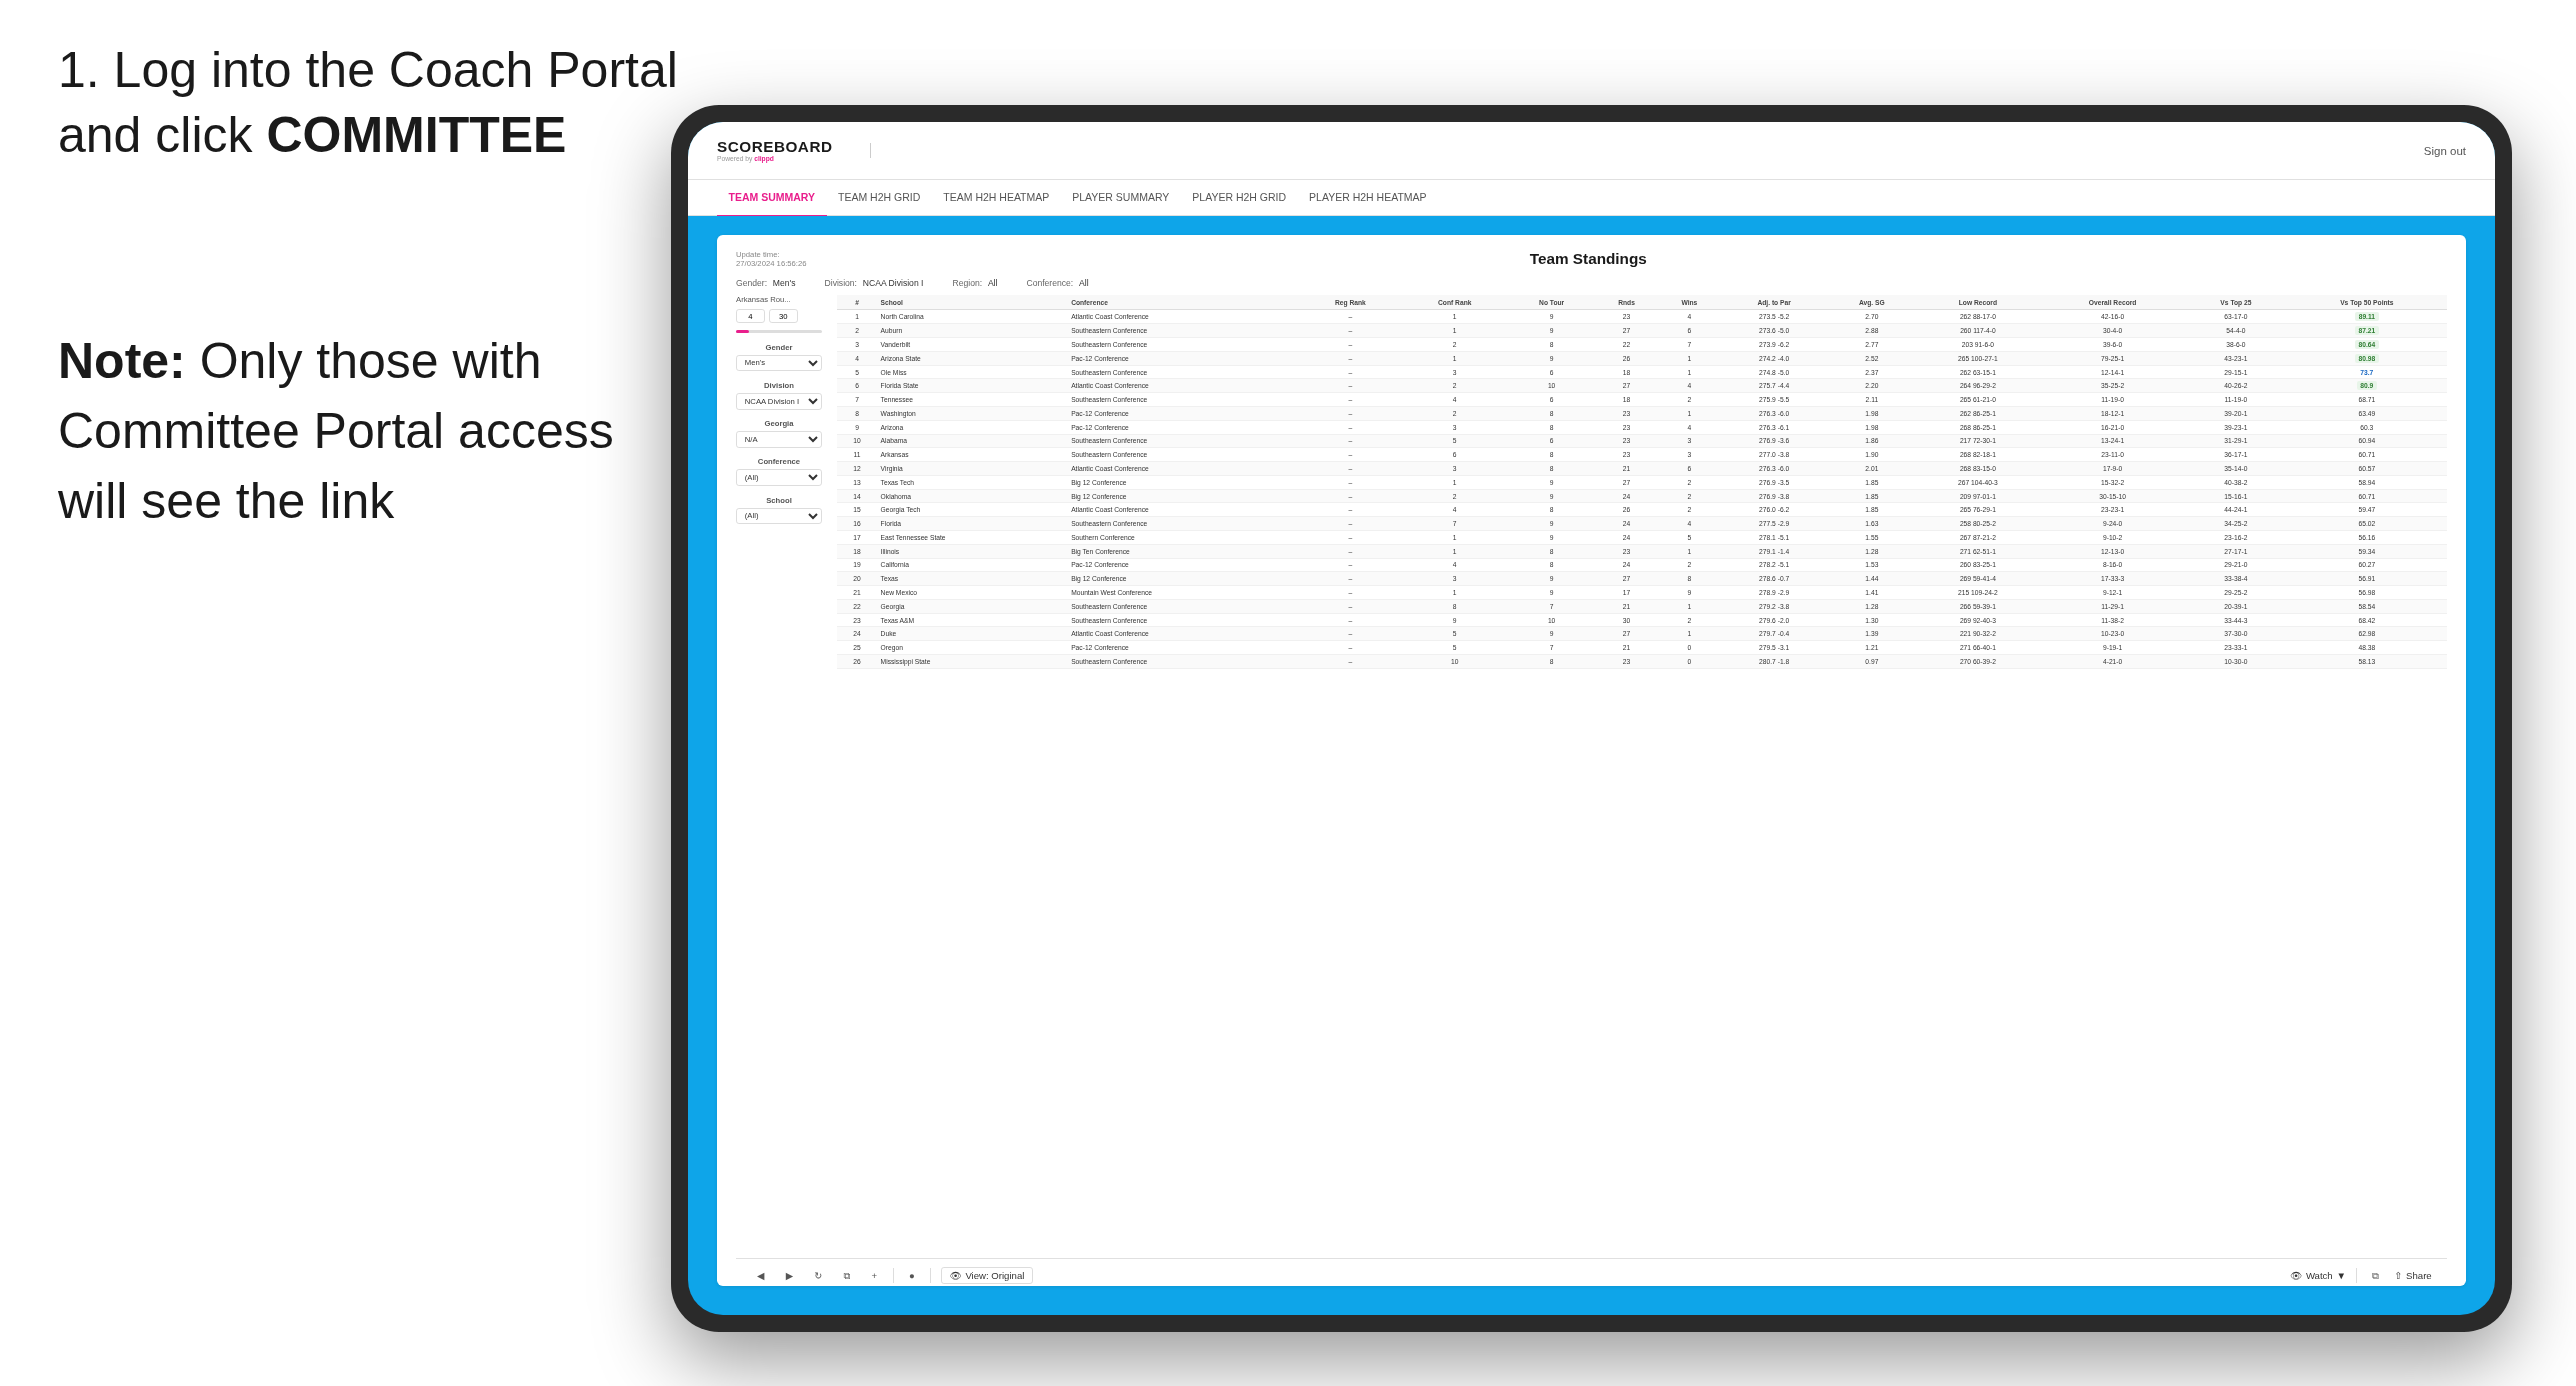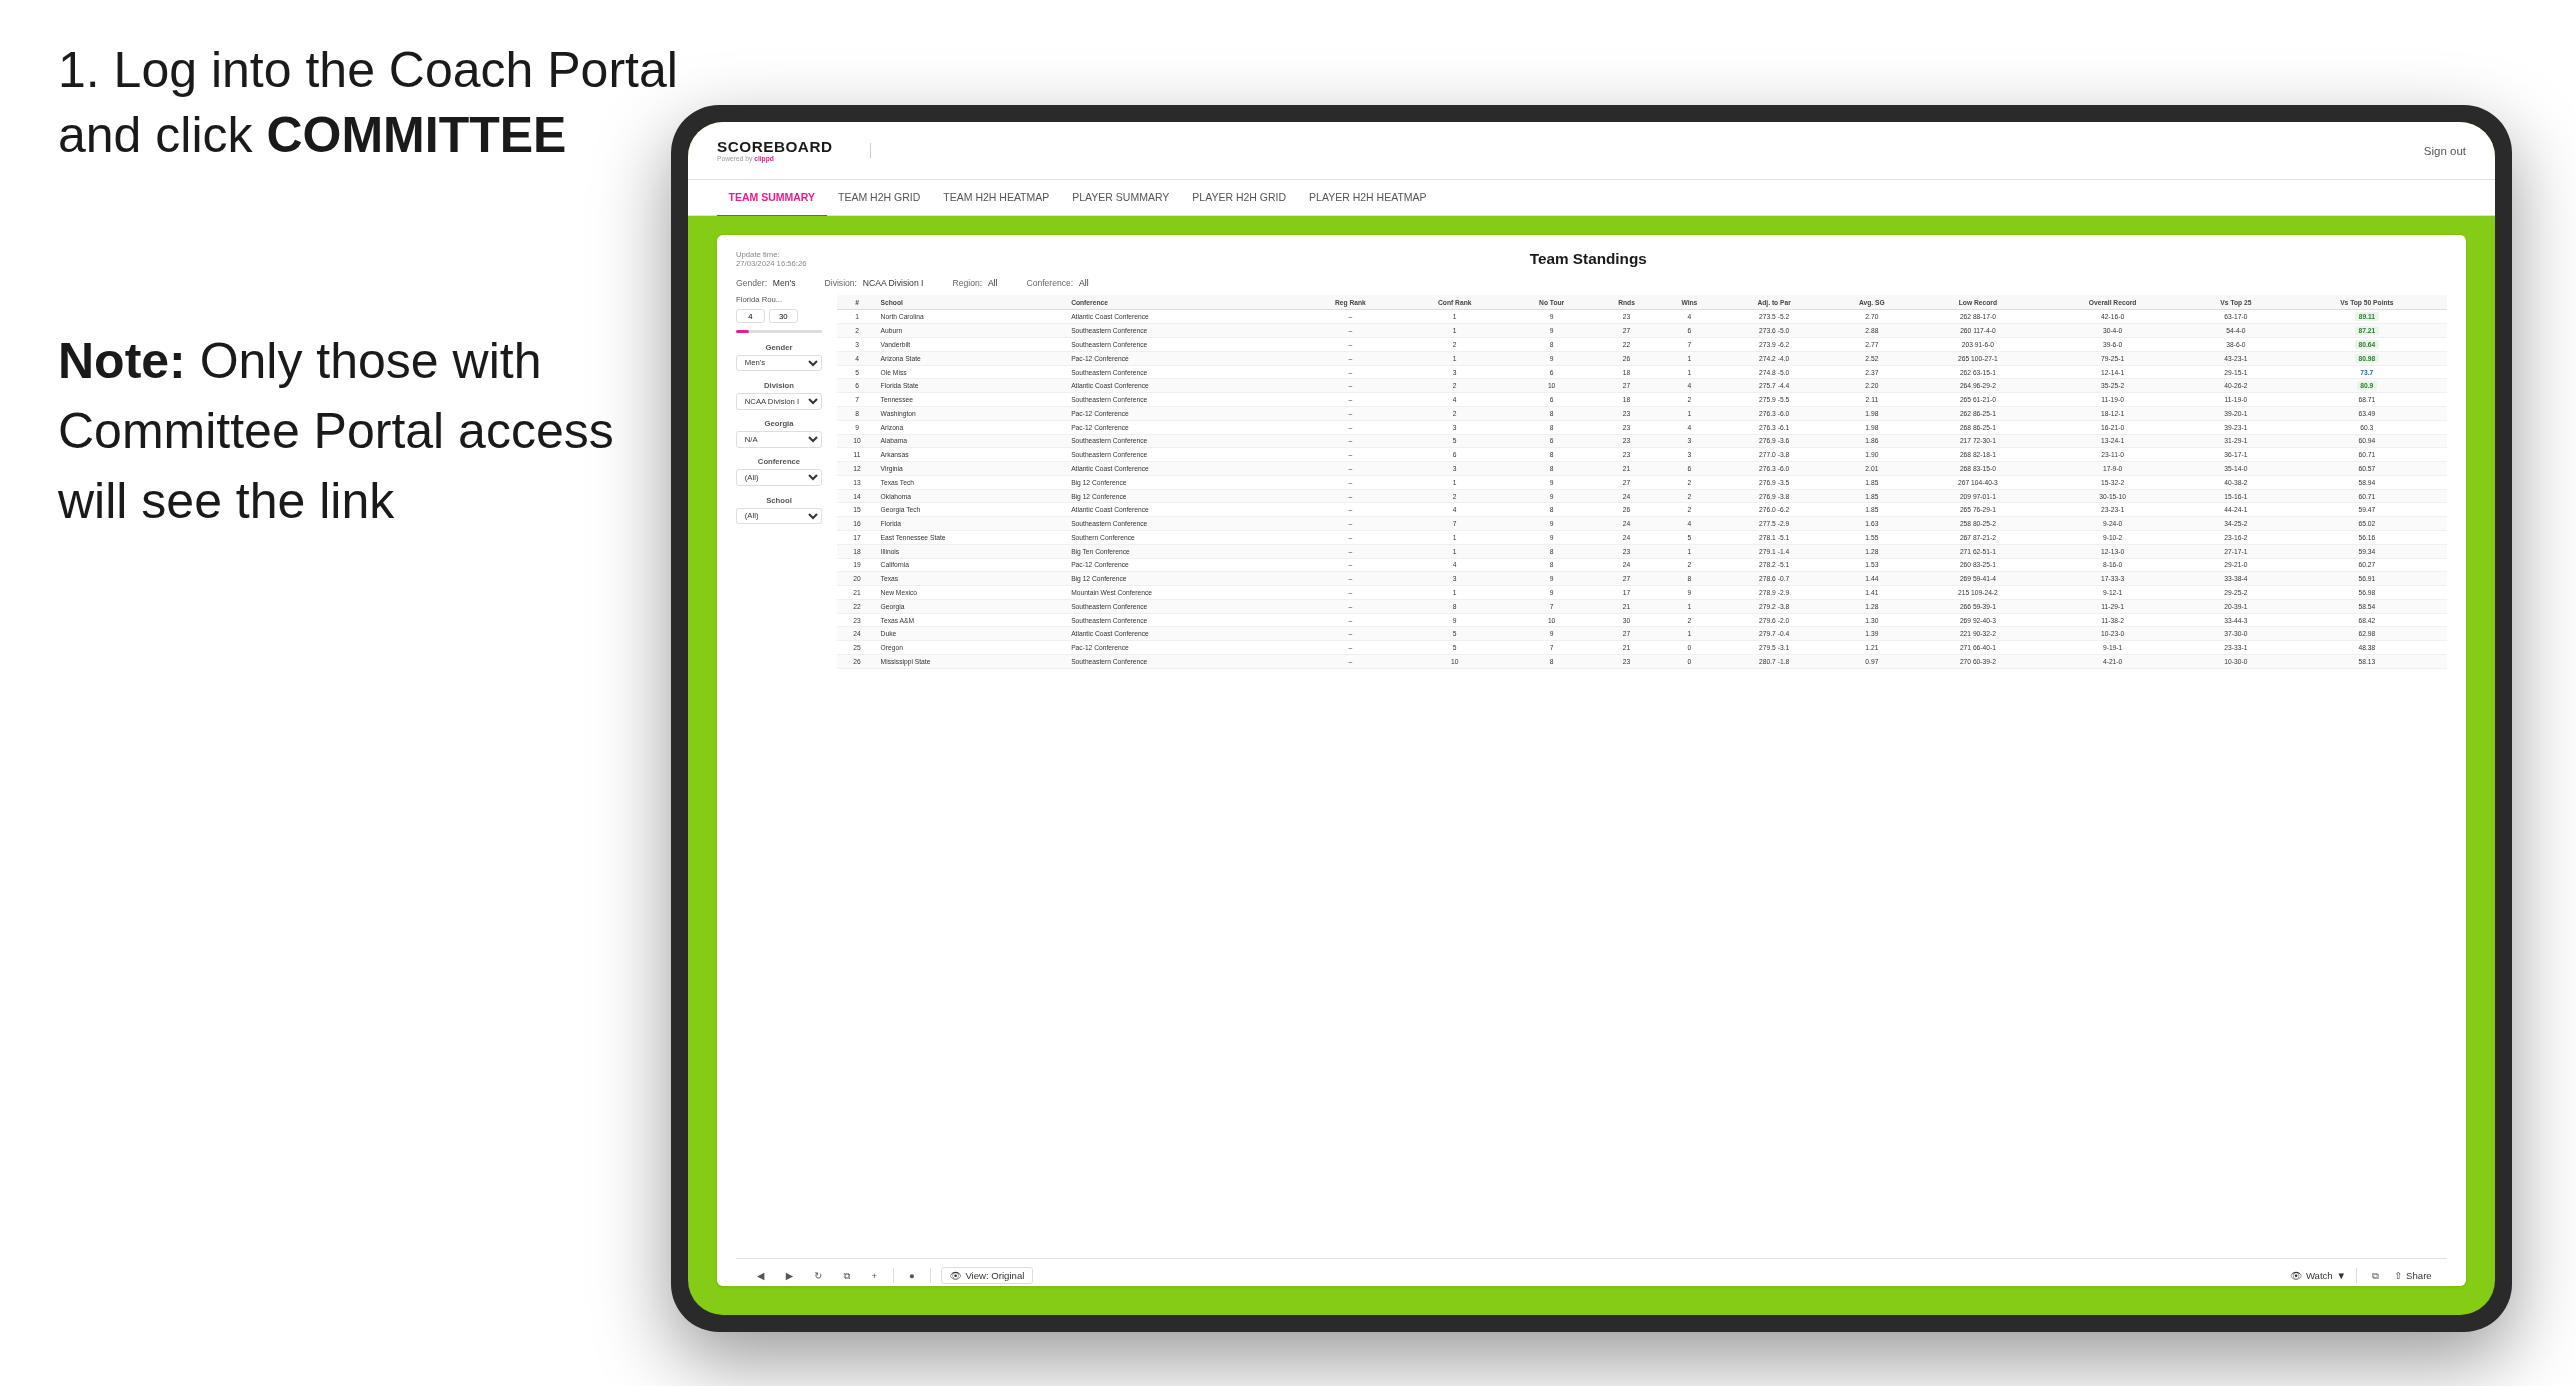--- a/index.html
+++ b/index.html
@@ -74,21 +74,21 @@
       height: 100%;
       background: #f0f0f0;
       border-radius: 35px;
       overflow: hidden;
     }
 
     
     .app-content {
       width: 100%;
       height: 100%;
-      background: #84cc16;
+      background: #0ea5e9;
       display: flex;
       flex-direction: column;
     }
 
     
     .top-nav {
       background: #ffffff;
       border-bottom: 1px solid #e0e0e0;
       display: flex;
       align-items: center;
@@ -514,21 +514,21 @@
             <div class="filter-item">
               <span class="filter-label">Conference:</span>
               <span class="filter-value">All</span>
             </div>
           </div>
 
           <div class="content-layout">
 
             <div class="filters-sidebar">
               <div class="filter-group">
-                <div class="min-row-label">Florida Rou...</div>
+                <div class="min-row-label">Arkansas Rou...</div>
                 <div class="min-row-inputs">
                   <input class="min-row-input" type="text" value="4" style="">
                   <input class="min-row-input" type="text" value="30" style="">
                 </div>
                 <div class="slider-track">
                   <div class="slider-fill" style="width:15%"></div>
                 </div>
               </div>
 
               <div class="filter-group">

